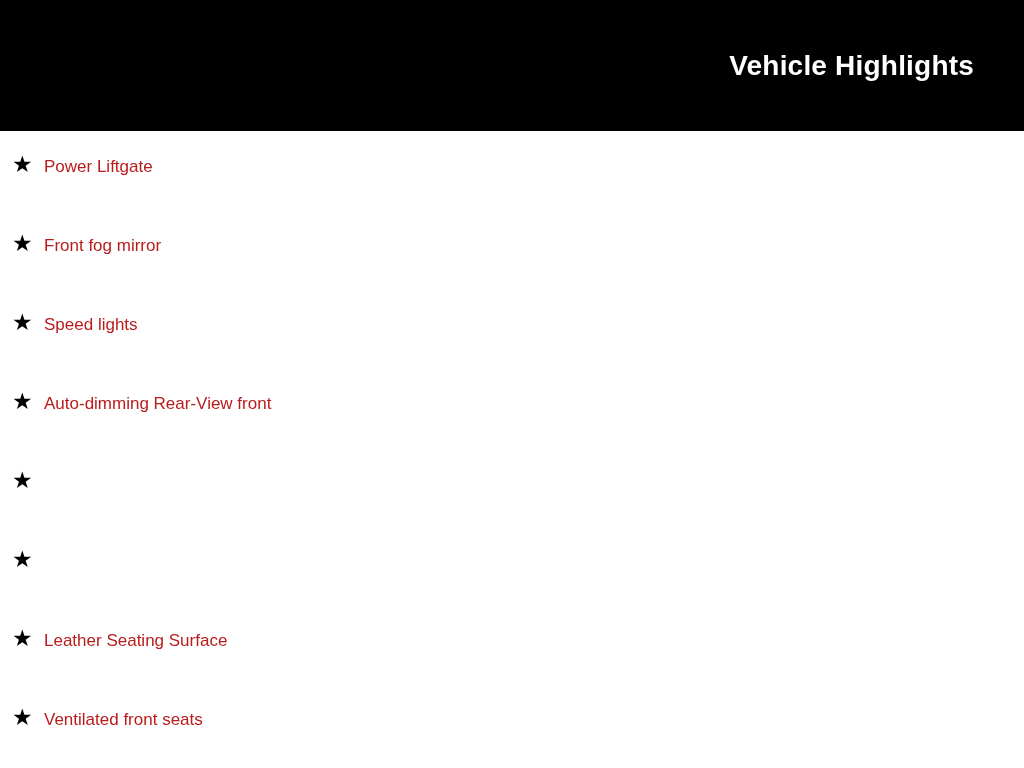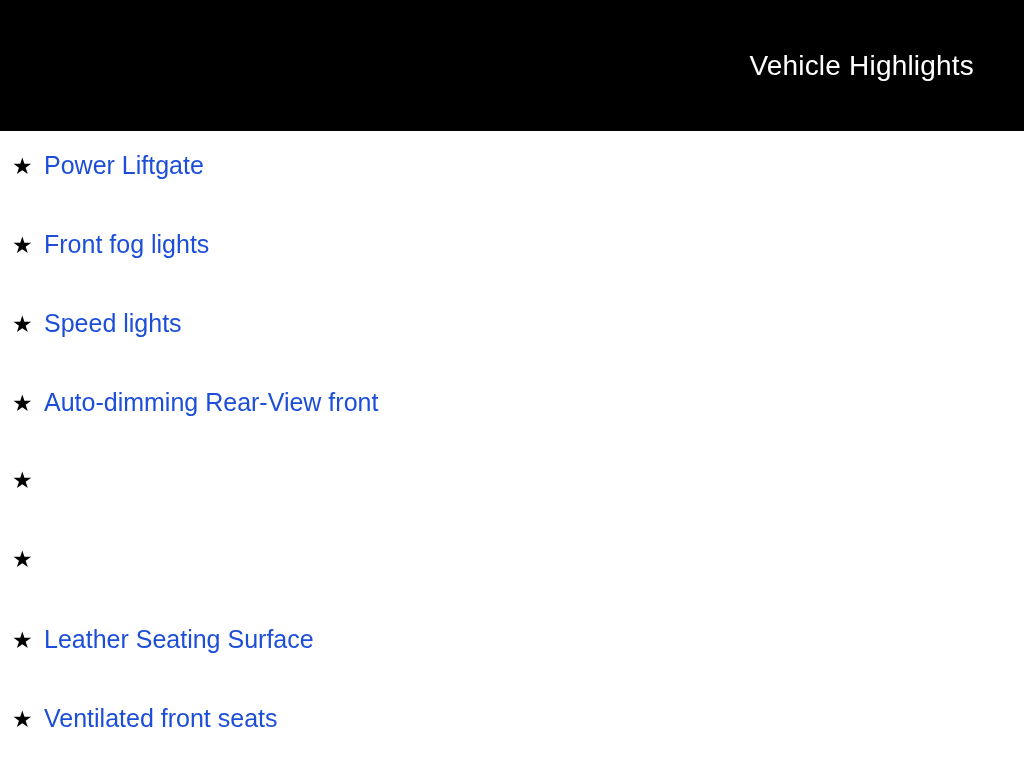--- a/index.html
+++ b/index.html
@@ -20,21 +20,21 @@
     width: 1024px;
     height: 131px;
     background: #000000;
     display: flex;
     align-items: center;
     justify-content: flex-end;
   }
   .header-title {
     color: #ffffff;
     font-size: 28px;
-    font-weight: 400;
+    font-weight: 700;
     letter-spacing: 0.2px;
     padding-right: 50px;
     white-space: nowrap;
   }
   .highlights-list {
     list-style: none;
     padding: 0;
     margin: 0;
     padding-top: 22px;
   }
@@ -46,22 +46,22 @@
   }
   .bullet-icon {
     display: inline-block;
     width: 26px;
     font-size: 23px;
     color: #000000;
     line-height: 1;
     flex: none;
   }
   .item-label {
-    font-size: 25px;
-    color: #1d4ed8;
+    font-size: 17px;
+    color: #b91c1c;
     line-height: 1;
     white-space: nowrap;
     padding-left: 6px;
     text-align: center;
   }
 </style>
 </head>
 <body>
 
 <div class="page">
@@ -70,21 +70,21 @@
     <div class="header-title">Vehicle Highlights</div>
   </div>
 
   <ul class="highlights-list">
     <li class="highlight-item">
       <span class="bullet-icon">★</span>
       <span class="item-label">Power Liftgate</span>
     </li>
     <li class="highlight-item">
       <span class="bullet-icon">★</span>
-      <span class="item-label">Front fog lights</span>
+      <span class="item-label">Front fog mirror</span>
     </li>
     <li class="highlight-item">
       <span class="bullet-icon">★</span>
       <span class="item-label">Speed lights</span>
     </li>
     <li class="highlight-item">
       <span class="bullet-icon">★</span>
       <span class="item-label">Auto-dimming Rear-View front</span>
     </li>
     <li class="highlight-item">

